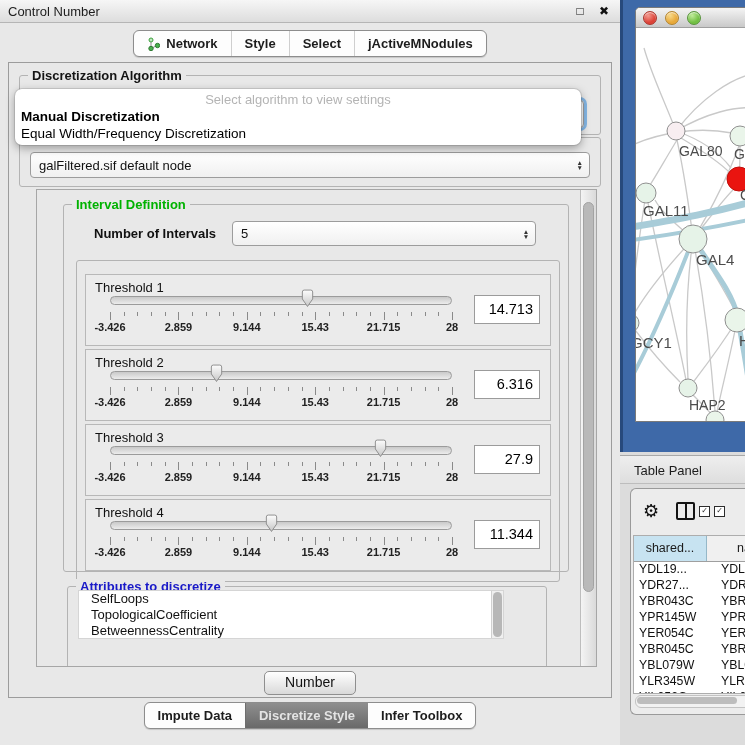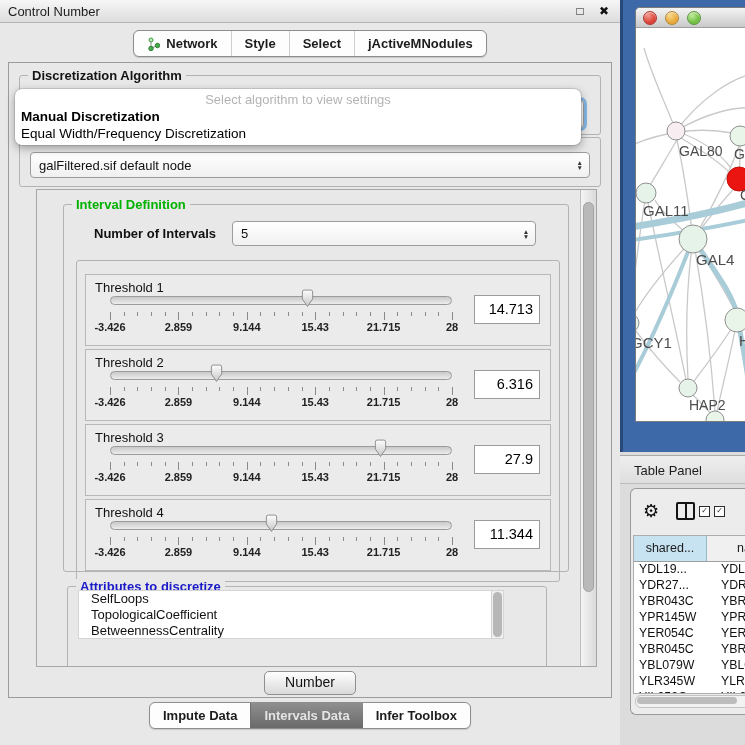--- a/index.html
+++ b/index.html
@@ -398,21 +398,21 @@
     </div>
 
     <div class="apply-row">
       <span class="btn">Number</span>
     </div>
   </div>
 
   <div class="bottom-tabs">
       <div class="tabset" id="bottom-tabs">
         <div class="tab">Impute Data</div>
-        <div class="tab sel">Intervals Data</div>
+        <div class="tab sel">Discretize Style</div>
         <div class="tab">Infer Toolbox</div>
       </div>
     </div>
 </div>
 
 <div class="right">
   <div class="net-desktop">
     <div class="net-win">
       <div class="net-titlebar">
         <span class="light red"></span>

